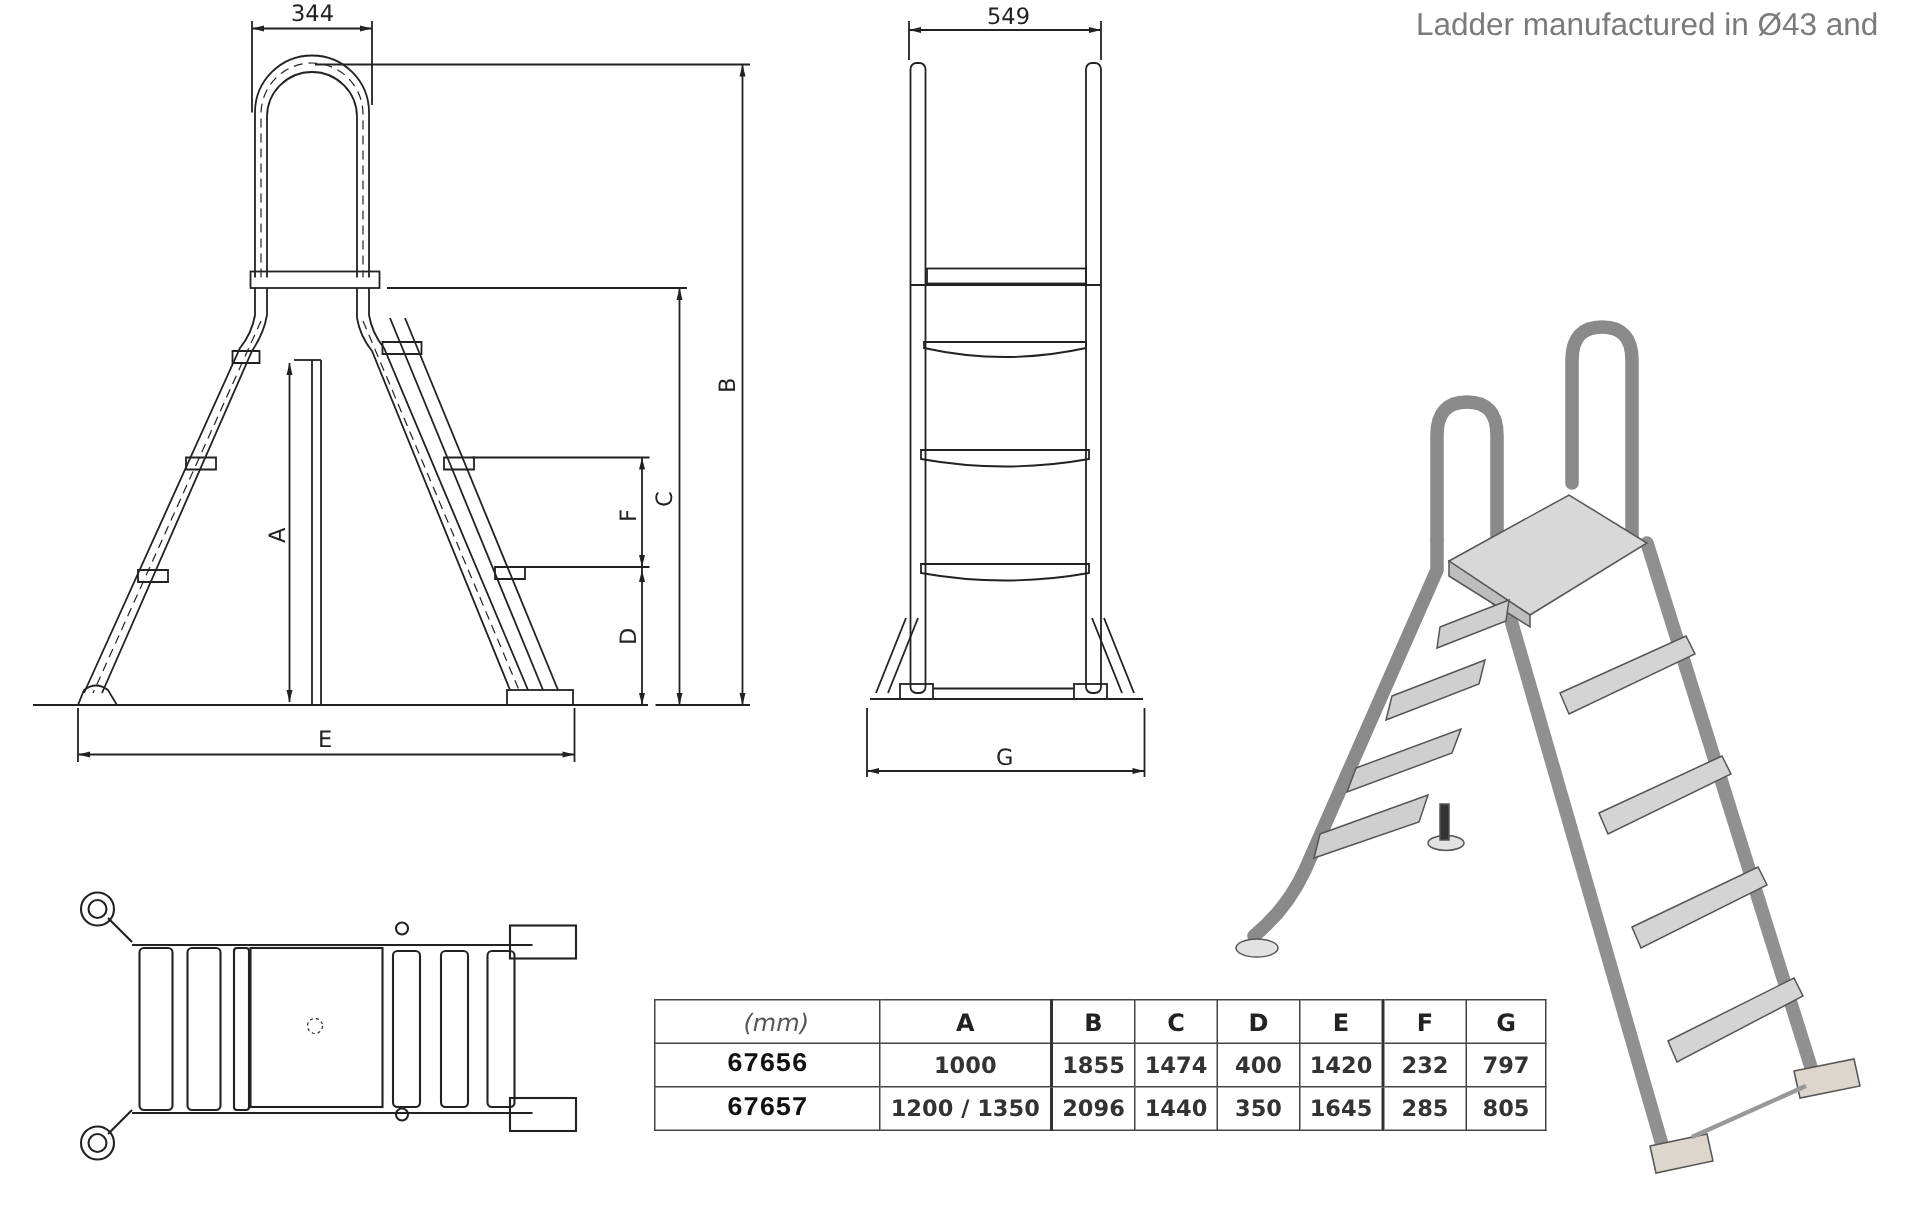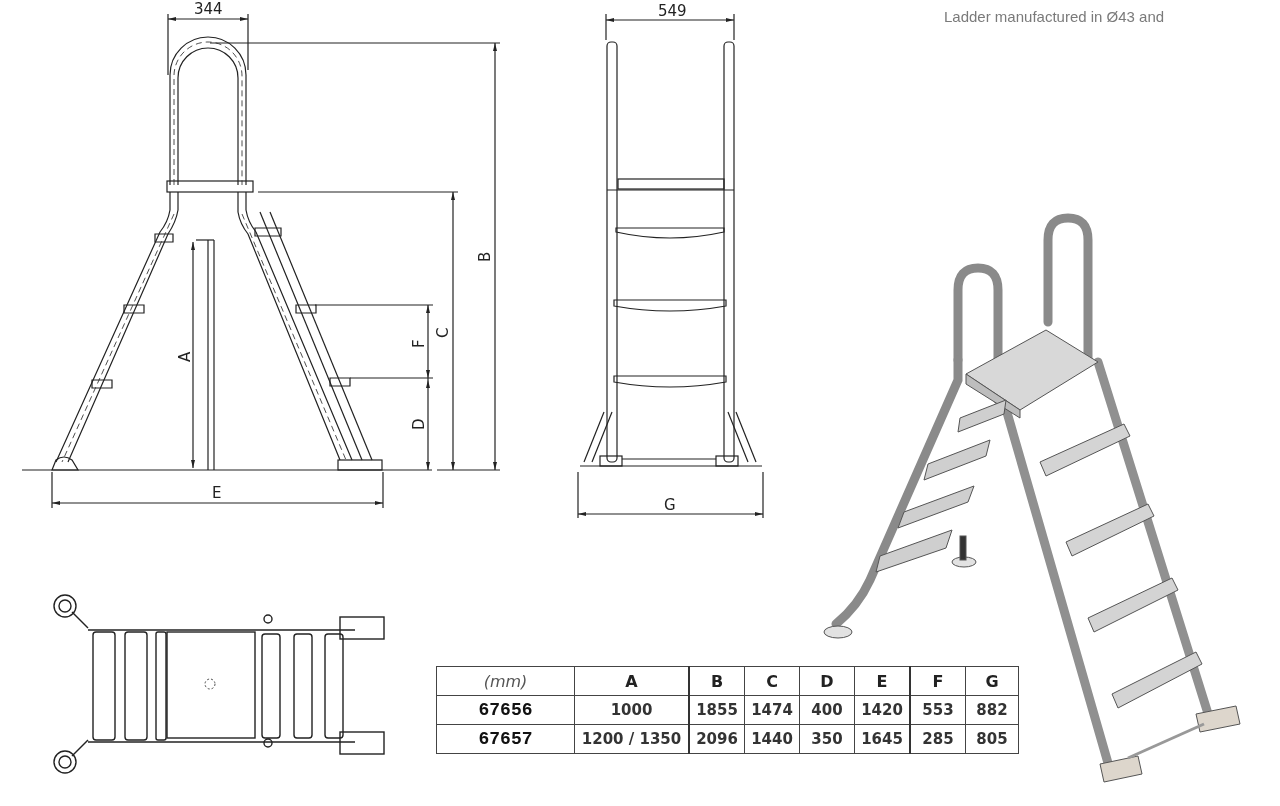--- a/index.html
+++ b/index.html
@@ -1,32 +1,32 @@
 <!DOCTYPE html>
 <html><head>
 <meta charset="utf-8">
 <style>
   html, body { margin: 0; padding: 0; background: #ffffff; }
   body { width: 1280px; height: 806px; position: relative; overflow: hidden; font-family: "Liberation Sans", sans-serif; }
   svg { position: absolute; left: 0; top: 0; }
   .dimtxt { font-family: "DejaVu Sans", sans-serif; font-size: 15px; fill: #222; }
   .spec {
     position: absolute; left: 944px; top: 6px; width: 336px;
-    font-family: "Liberation Sans", sans-serif; font-size: 15px; line-height: 21px; color: #7a7a7a;
+    font-family: "Liberation Sans", sans-serif; font-size: 21px; line-height: 21px; color: #7a7a7a;
   }
   .spec div { white-space: nowrap; }
   table.dims {
     position: absolute; left: 436px; top: 666px; border-collapse: collapse;
     font-family: "DejaVu Sans", sans-serif; color: #333;
   }
   table.dims td, table.dims th {
     border: 1.5px solid #444; height: 28px; padding: 0; text-align: center; font-size: 15px; font-weight: bold;
   }
   table.dims th { font-weight: bold; font-size: 16px; color: #222; }
-  table.dims th.unit { font-style: italic; font-weight: normal; color: #555; }
+  table.dims th.unit { font-style: italic; font-weight: normal; color: #555; padding-left: 12px; }
   table.dims td.model { font-weight: bold; font-size: 18px; color: #111; font-family: Liberation Mono, monospace; }
   table.dims .thick-l { border-left: 2.5px solid #333; }
 </style>
 </head>
 <body>
 
 <svg width="520" height="520" viewBox="0 0 520 520">
   <g fill="none" stroke="#222" stroke-width="1.2">
 
     <line x1="22" y1="470" x2="432" y2="470"></line>
@@ -228,22 +228,22 @@
     <th class="thick-l" style="width:54px">F</th>
     <th style="width:52px">G</th>
   </tr>
   <tr>
     <td class="model">67656</td>
     <td>1000</td>
     <td class="thick-l">1855</td>
     <td>1474</td>
     <td>400</td>
     <td>1420</td>
-    <td class="thick-l">553</td>
-    <td>882</td>
+    <td class="thick-l">232</td>
+    <td>797</td>
   </tr>
   <tr>
     <td class="model">67657</td>
     <td>1200 / 1350</td>
     <td class="thick-l">2096</td>
     <td>1440</td>
     <td>350</td>
     <td>1645</td>
     <td class="thick-l">285</td>
     <td>805</td>

